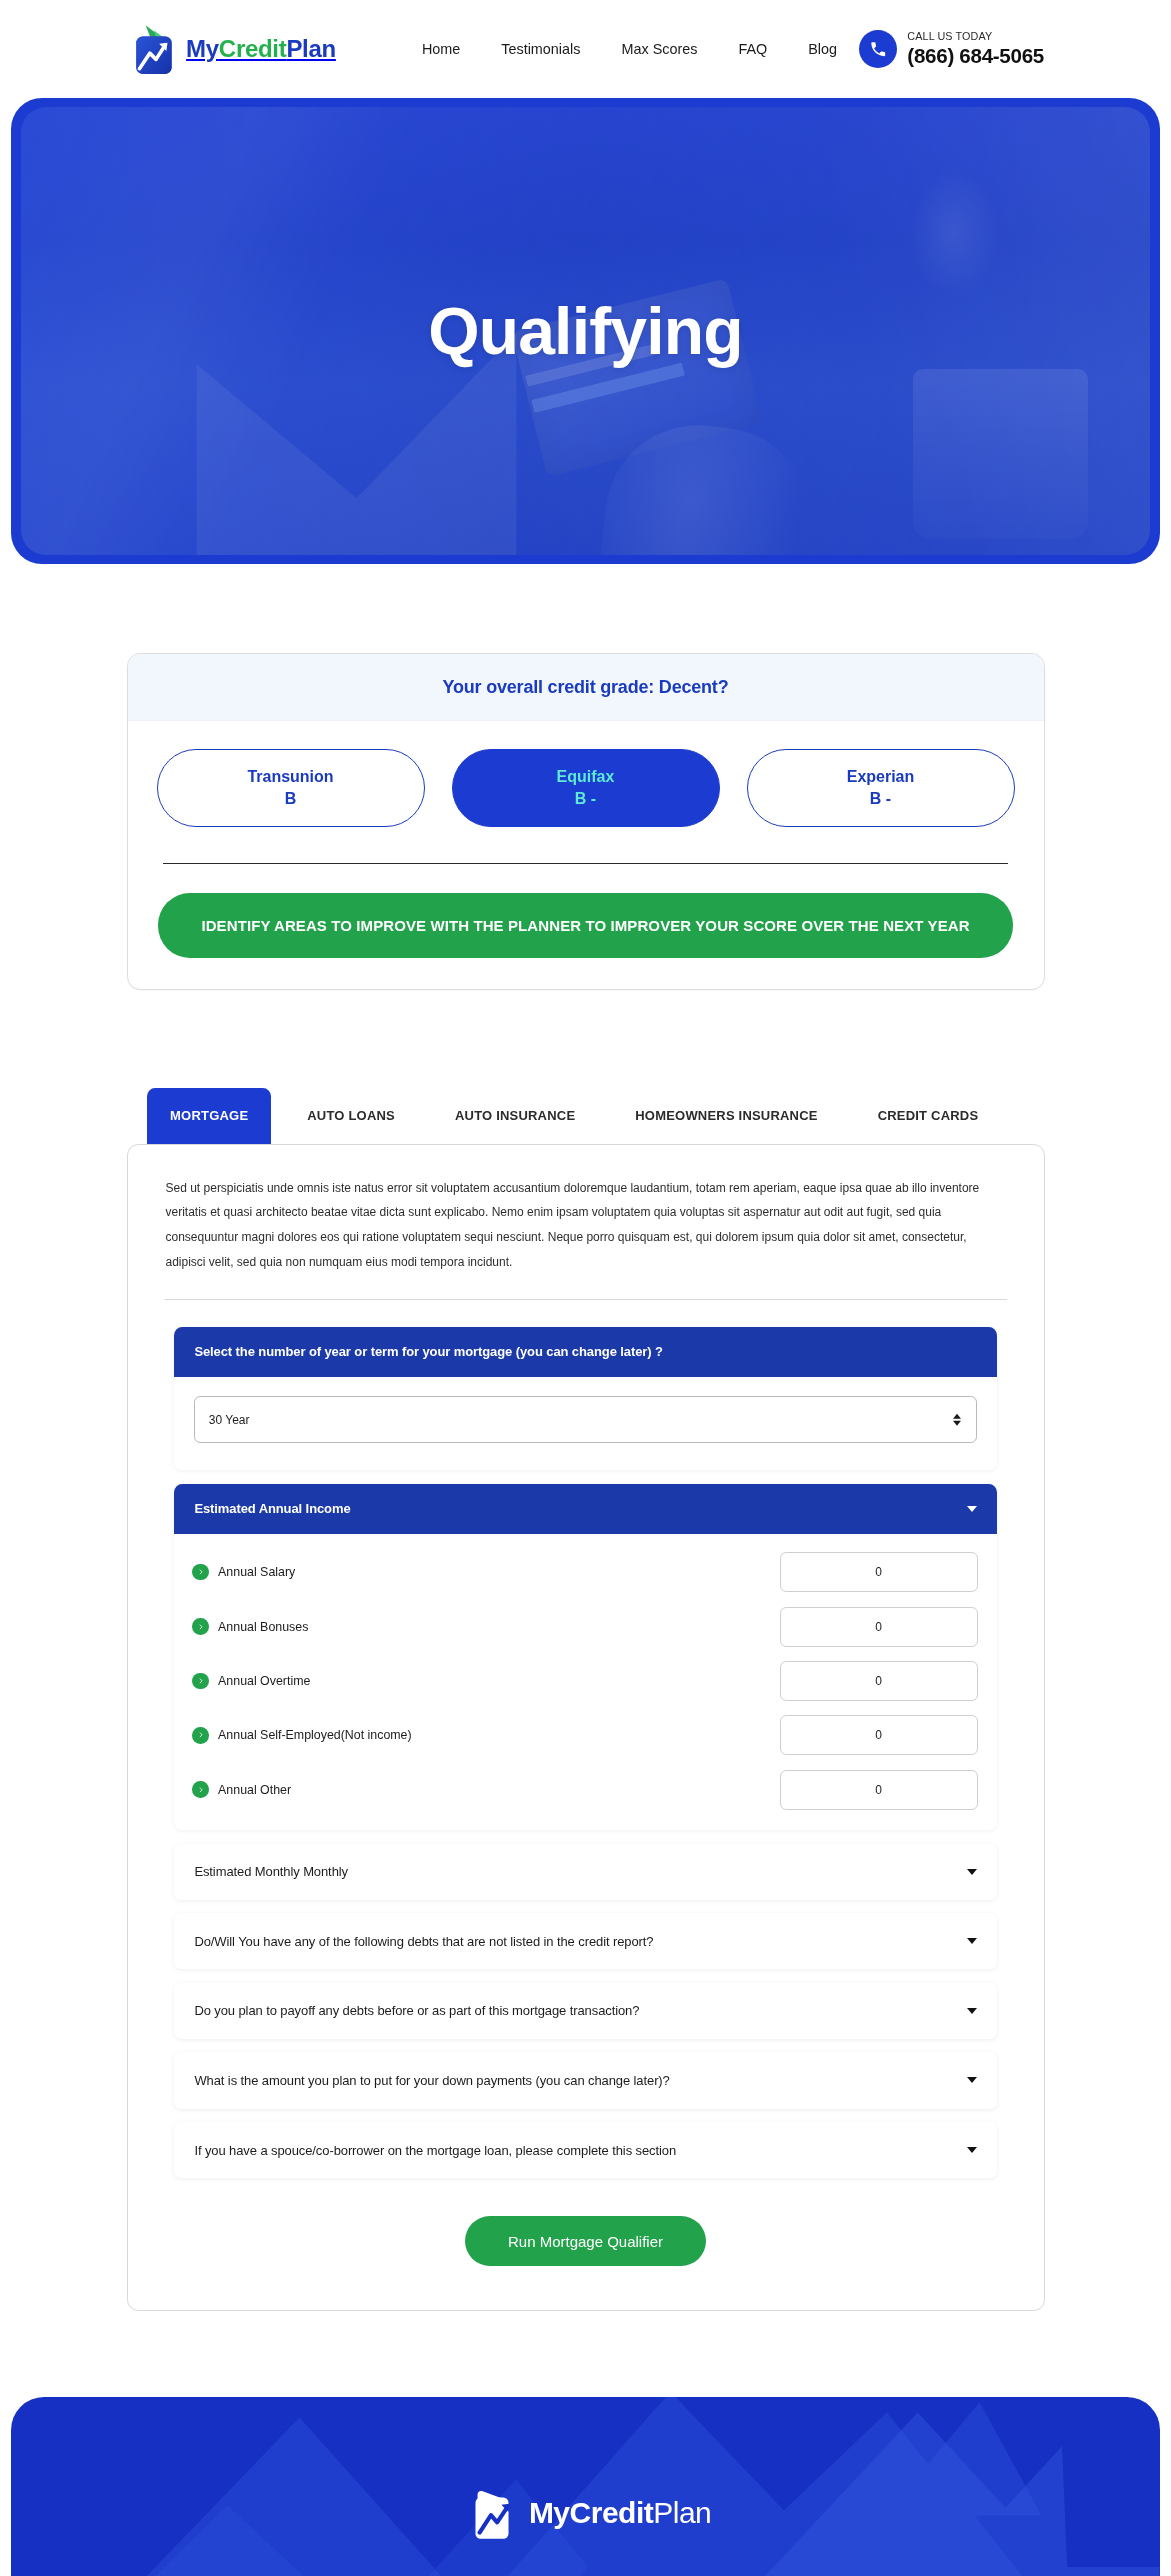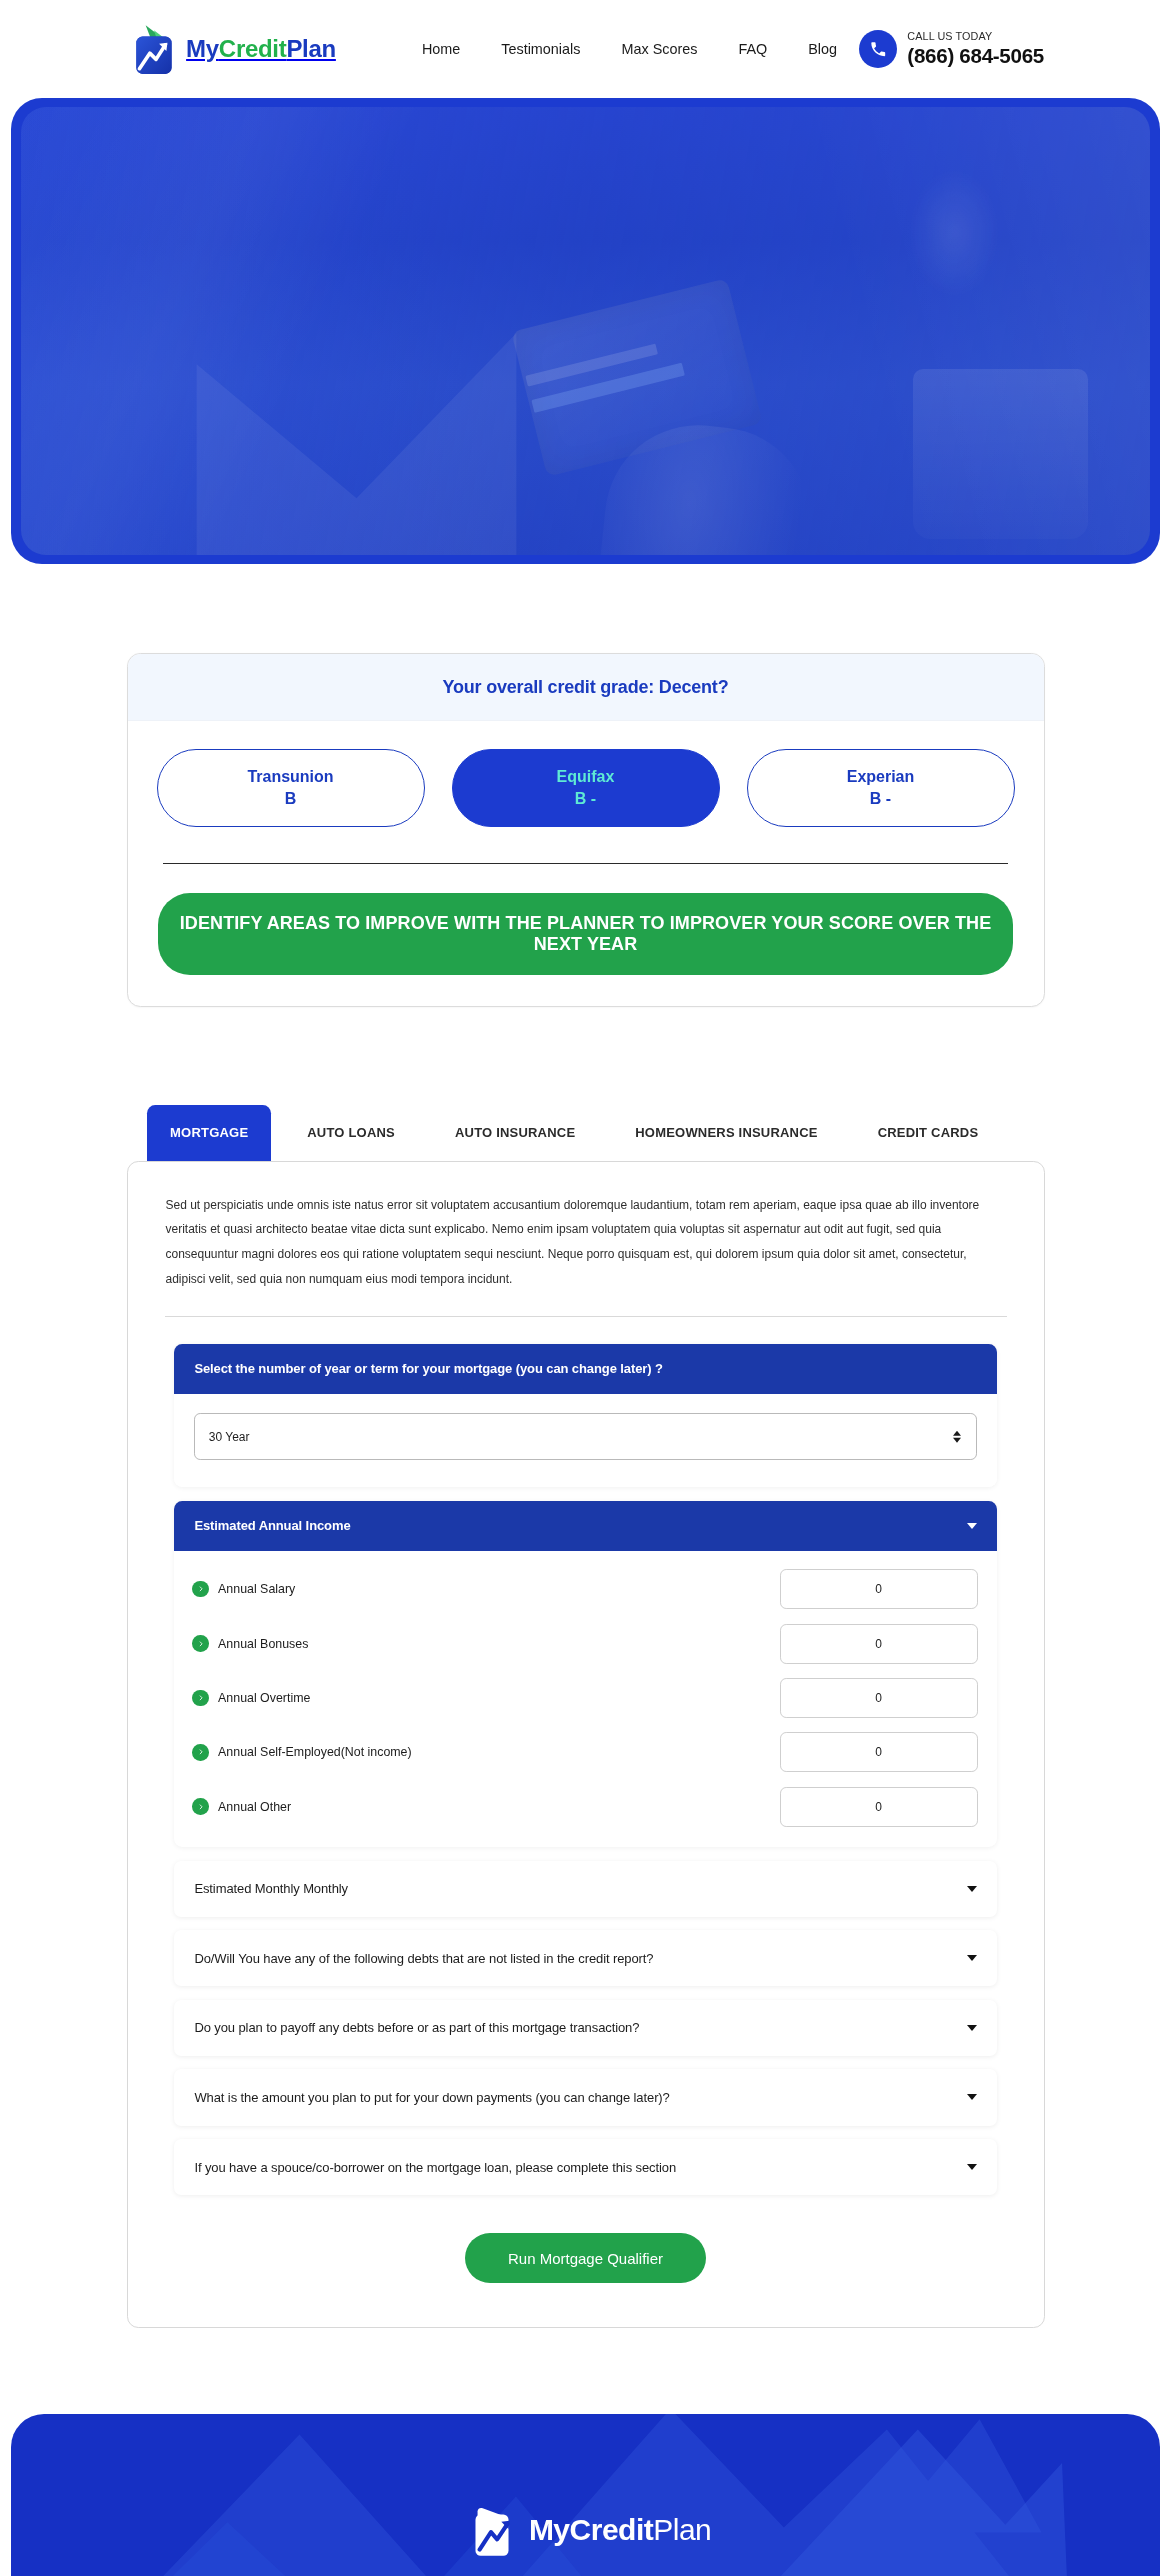--- a/index.html
+++ b/index.html
@@ -132,24 +132,24 @@
     display: flex; flex-direction: column; align-items: center; justify-content: center;
     border: 1px solid #1a3bbf; background: #fff;
   }
   .bureau .b-name { font-size: 16px; font-weight: 700; color: #1a3bbf; line-height: 1.35; }
   .bureau .b-grade { font-size: 16px; font-weight: 700; color: #1a3bbf; line-height: 1.35; }
   .bureau.active { background: #1c3bd0; border-color: #1c3bd0; }
   .bureau.active .b-name, .bureau.active .b-grade { color: #5eead4; }
   .grade-divider { height: 1px; background: #2a2a2a; margin: 36px 6.2px 0; }
   .cta-improve {
     display: block; width: 855px; margin: 29px auto 31px;
-    height: 82px; border: 0; border-radius: 32px;
+    height: 65px; border: 0; border-radius: 32px;
     background: #22a24b; color: #fff;
     font-family: "Liberation Sans", sans-serif;
-    font-size: 18px; font-weight: 700; letter-spacing: 0.1px;
+    font-size: 15px; font-weight: 700; letter-spacing: 0.1px;
     cursor: pointer;
   }
 
   
   .tabs-area { width: 918px; margin: 98px auto 0; position: relative; }
   .tabs-row { display: flex; align-items: flex-end; gap: 12px; padding-left: 20.6px; }
   .tab {
     font-size: 13px; font-weight: 700; color: #2b2b2b; letter-spacing: 0.2px;
     padding: 20.6px 24px; background: transparent; border: 0; cursor: pointer;
     font-family: "Liberation Sans", sans-serif; white-space: nowrap;
@@ -313,20 +313,21 @@
   <div class="hero-inner">
     <div class="hero-photo"></div>
     <div class="hero-card-shape"></div>
     <div class="hero-hand"></div>
     <div class="hero-glass"></div>
     <div class="hero-chevron">
       <svg viewBox="0 0 700 640" xmlns="http://www.w3.org/2000/svg">
         <path d="M40 640 L40 200 L350 460 L660 140 L660 640 Z" fill="#ffffff" opacity="0.5"></path>
       </svg>
     </div>
+    <div class="hero-title">Qualifying</div>
   </div>
 </div>
 
 <div class="page-wrap">
 
   <section class="grade-card">
     <div class="grade-head">
       <div class="grade-head-title">Your overall credit grade: Decent?</div>
     </div>
     <div class="grade-body">

